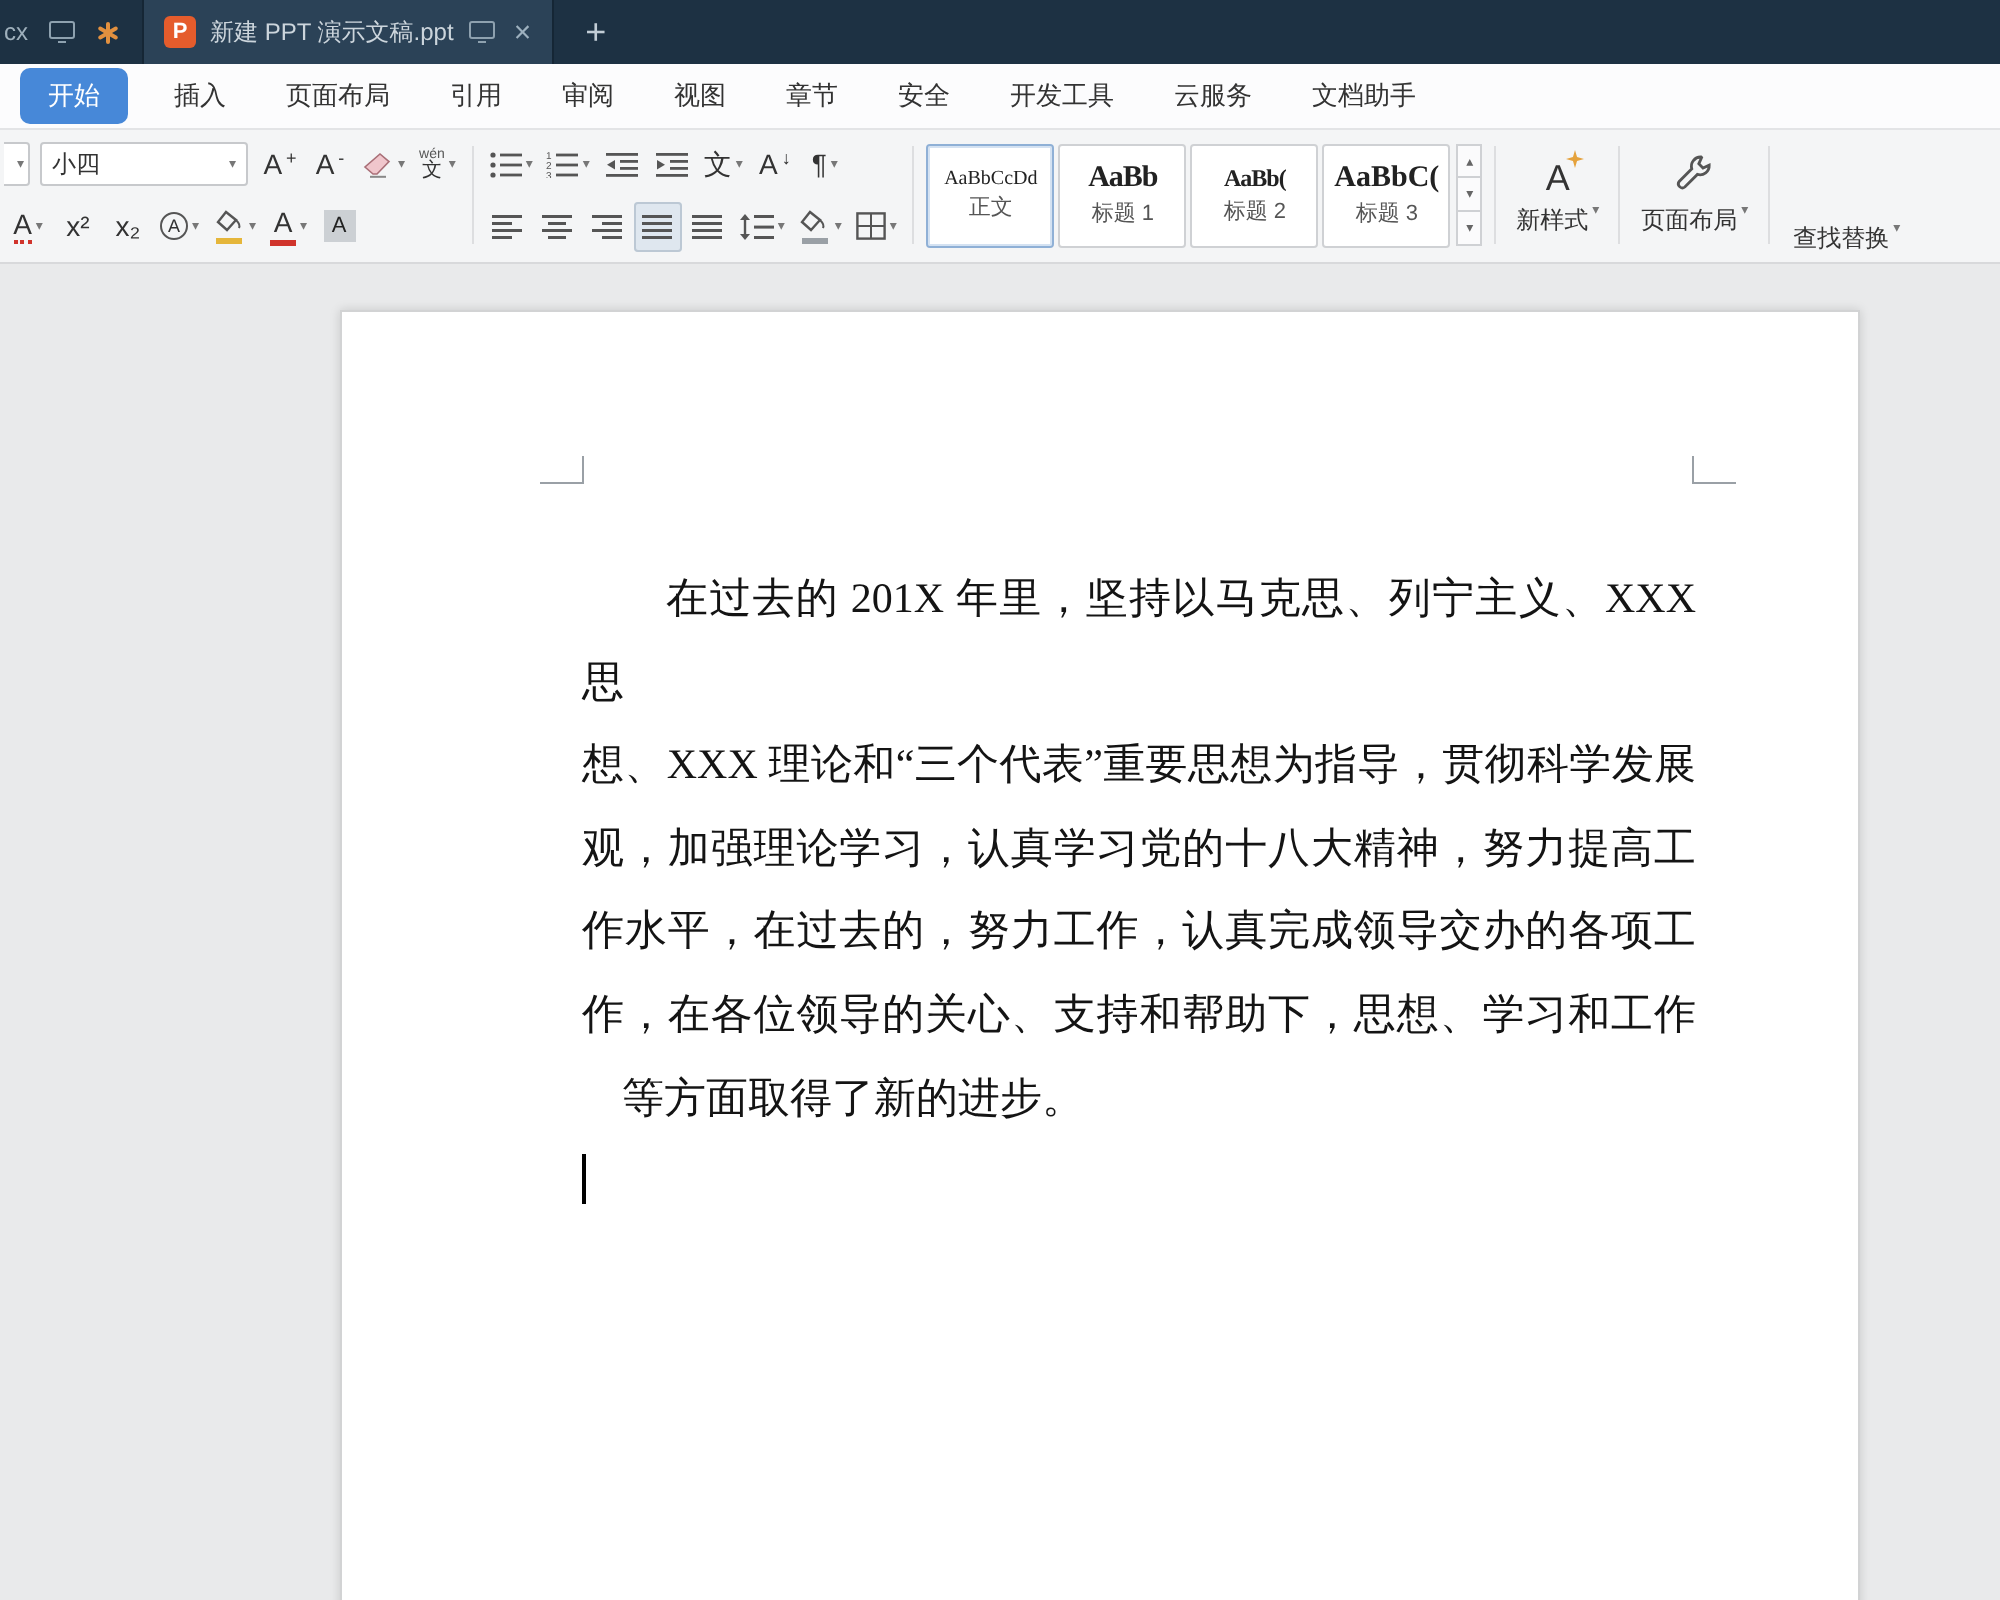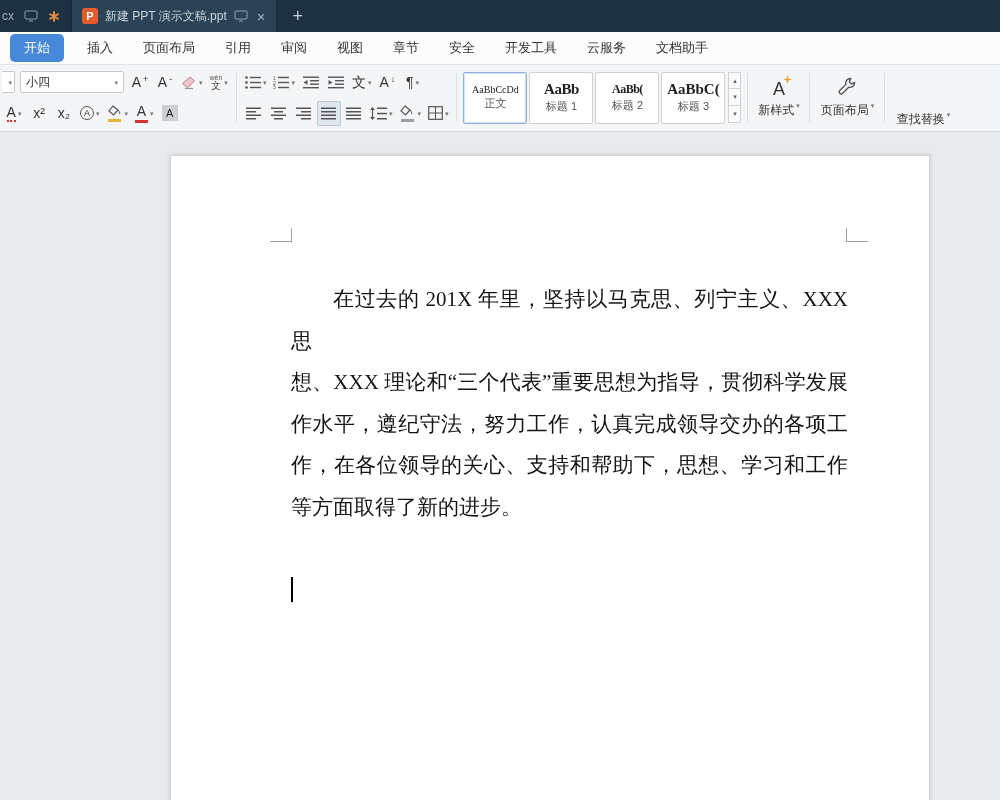--- a/index.html
+++ b/index.html
@@ -76,21 +76,21 @@
 
   
   .docarea{position:relative;flex:1;background:#e9eaeb;overflow:hidden;}
   .page{position:absolute;left:170px;top:23px;width:760px;height:860px;background:#fff;border:1px solid #d2d3d4;box-shadow:0 0 5px rgba(0,0,0,.15);}
   .crop{position:absolute;width:22px;height:14px;}
   .crop.tl{left:99px;top:72px;border-right:1px solid #9aa0a6;border-bottom:1px solid #9aa0a6;}
   .crop.tr{left:675px;top:72px;border-left:1px solid #9aa0a6;border-bottom:1px solid #9aa0a6;}
   .doctext{position:absolute;left:120px;top:95px;width:557px;font-family:"Liberation Serif","DejaVu Serif",serif;font-size:21px;color:#141414;}
   .dline{line-height:41.6px;text-align:justify;text-align-last:justify;text-justify:distribute;}
   .dline.first{text-indent:42px;margin-top:28px;}
-  .dline.last{text-align-last:left;}
+  .dline.last{text-align-last:left;margin-left:20px;}
   .cursor{position:absolute;left:120px;top:421px;width:1.5px;height:25px;background:#000;animation:blink 1s steps(1) infinite;}
   @keyframes blink{50%{opacity:0;}}
 </style>
 </head>
 <body>
 
 <div class="app">
 
   <header class="titlebar">
     <div class="tab-fragment">
@@ -405,21 +405,22 @@
 
   </div>
 
   <main class="docarea">
     <div class="page">
       <span class="crop tl"></span>
       <span class="crop tr"></span>
       <div class="doctext">
         <p class="dline first">在过去的 201X 年里，坚持以马克思、列宁主义、XXX 思</p>
         <p class="dline">想、XXX 理论和“三个代表”重要思想为指导，贯彻科学发展</p>
-        <p class="dline">作水平，遵纪守法，努力工作，认真完成领导交办的各项工</p>
+        <p class="dline">观，加强理论学习，认真学习党的十八大精神，努力提高工</p>
+        <p class="dline">作水平，在过去的，努力工作，认真完成领导交办的各项工</p>
         <p class="dline">作，在各位领导的关心、支持和帮助下，思想、学习和工作</p>
         <p class="dline last">等方面取得了新的进步。</p>
       </div>
       <span class="cursor"></span>
     </div>
   </main>
 
 </div>
 
 </body></html>

